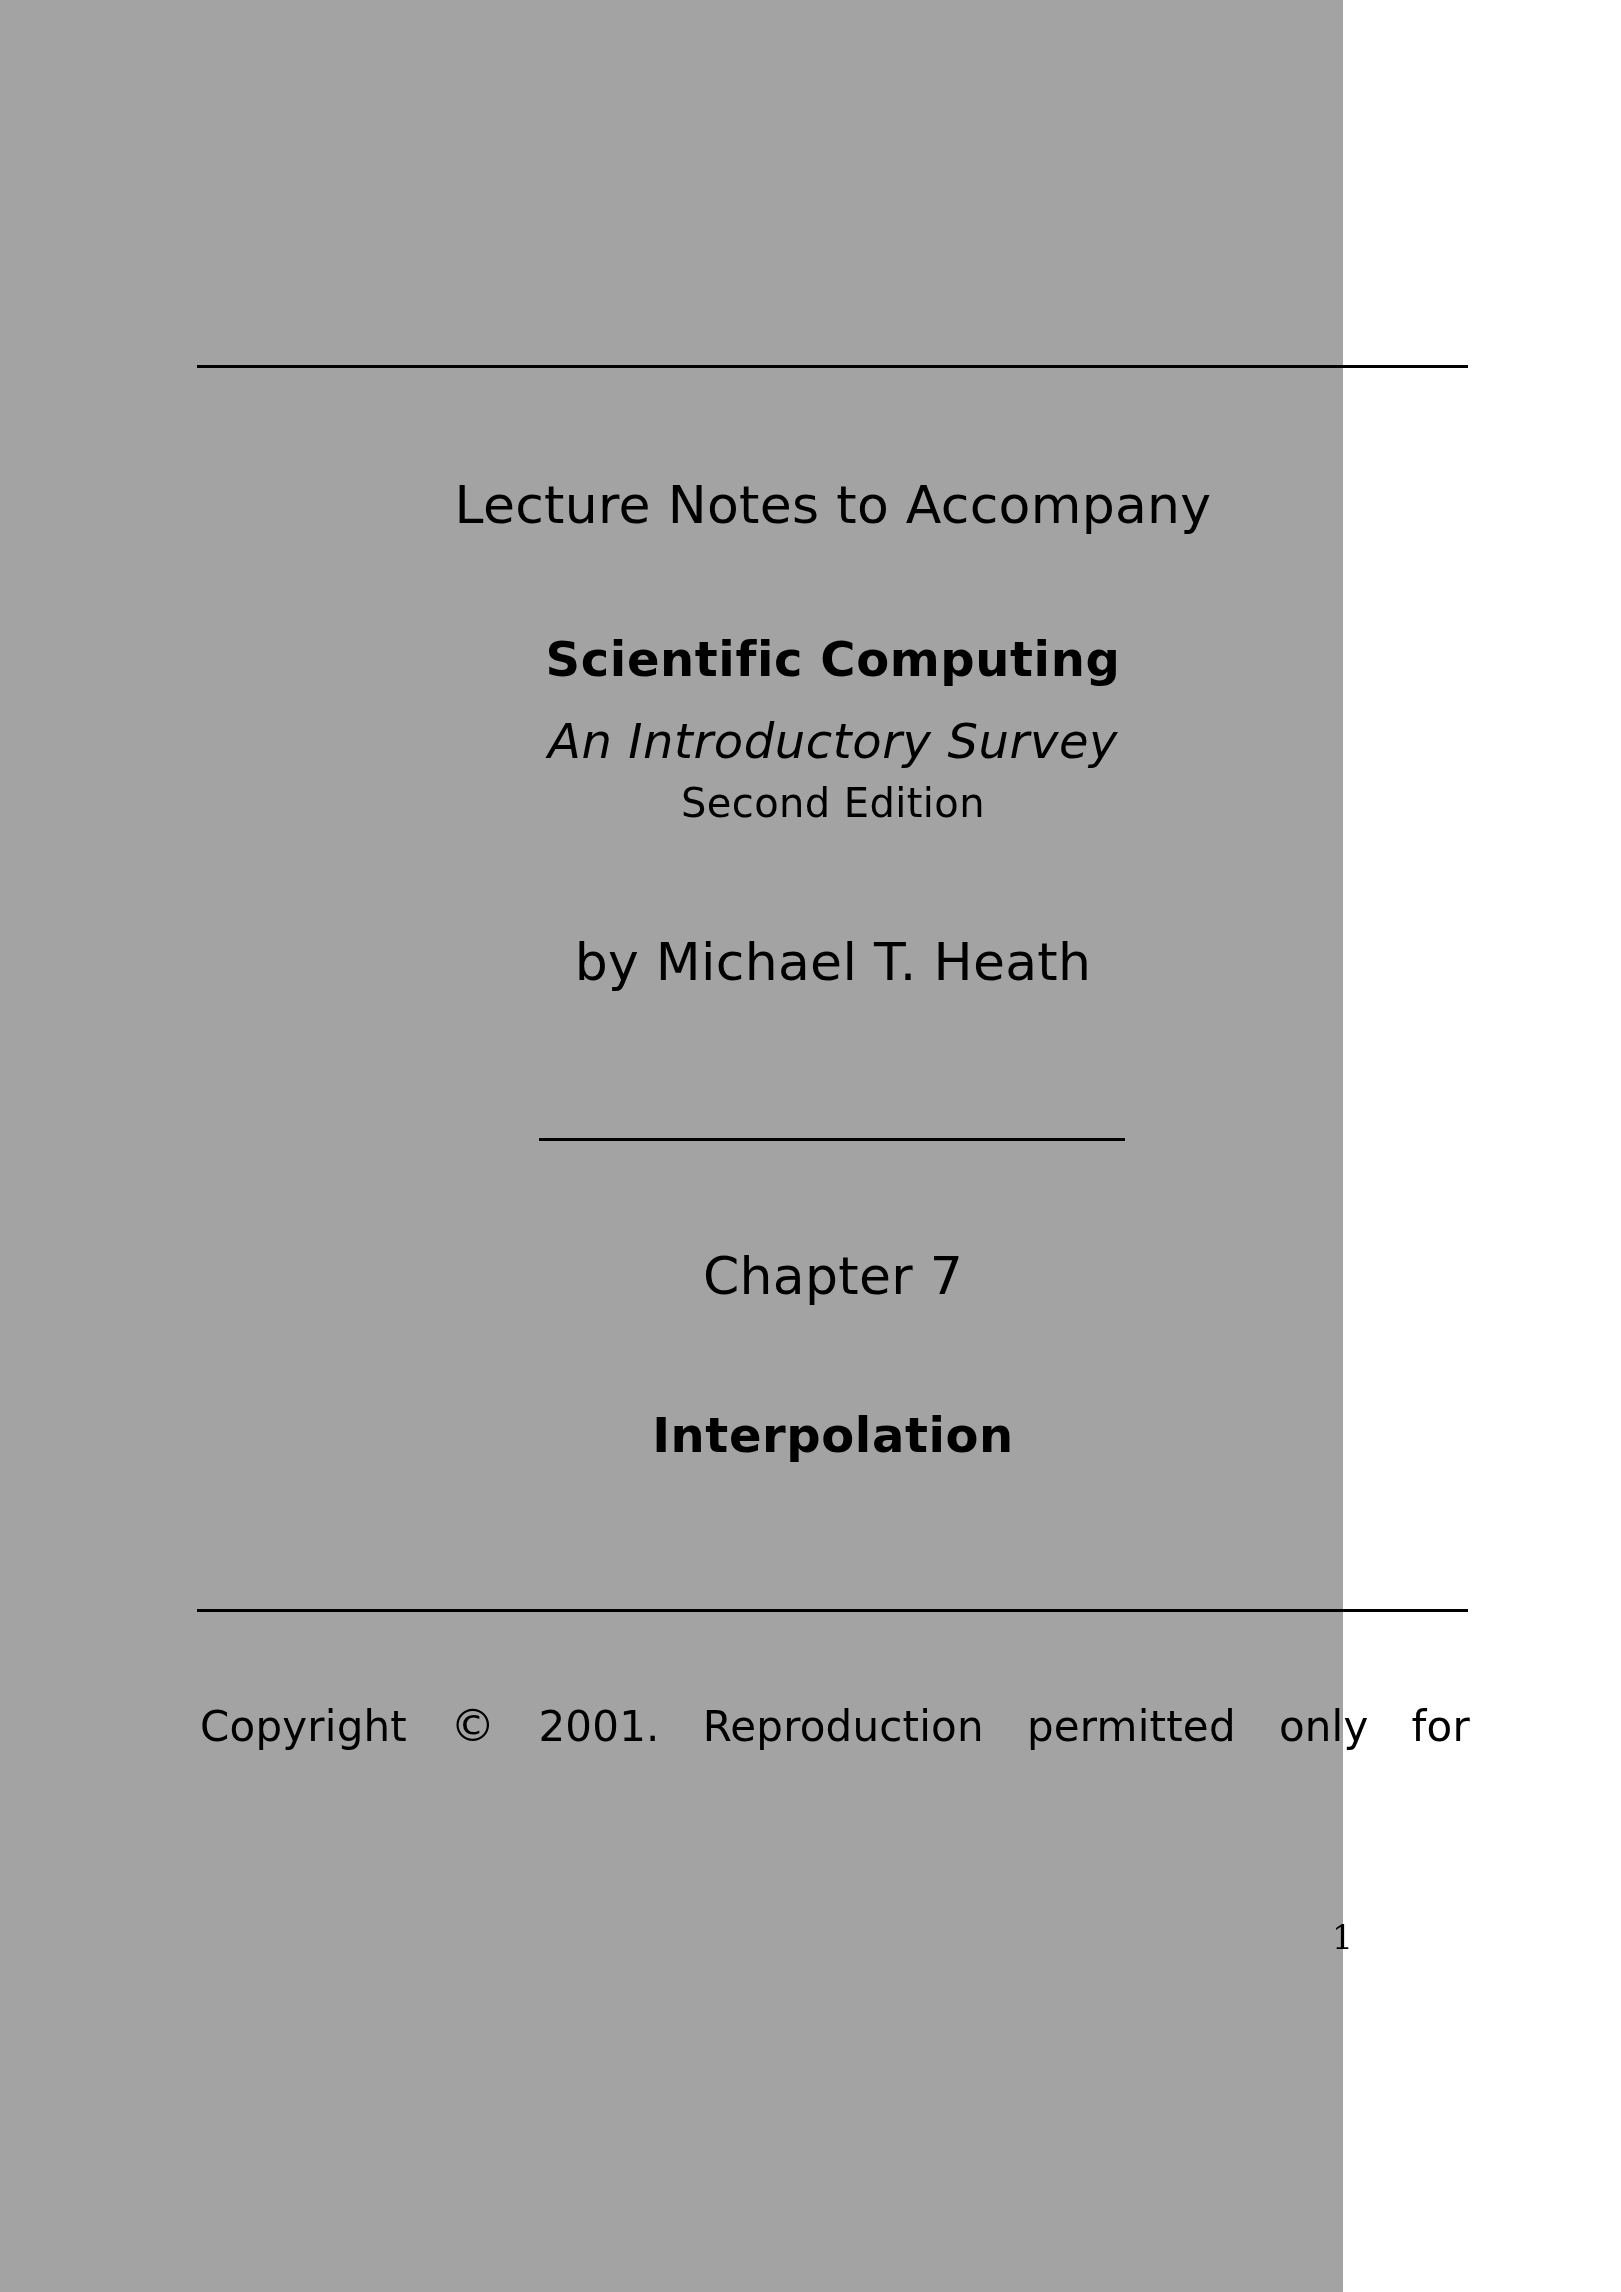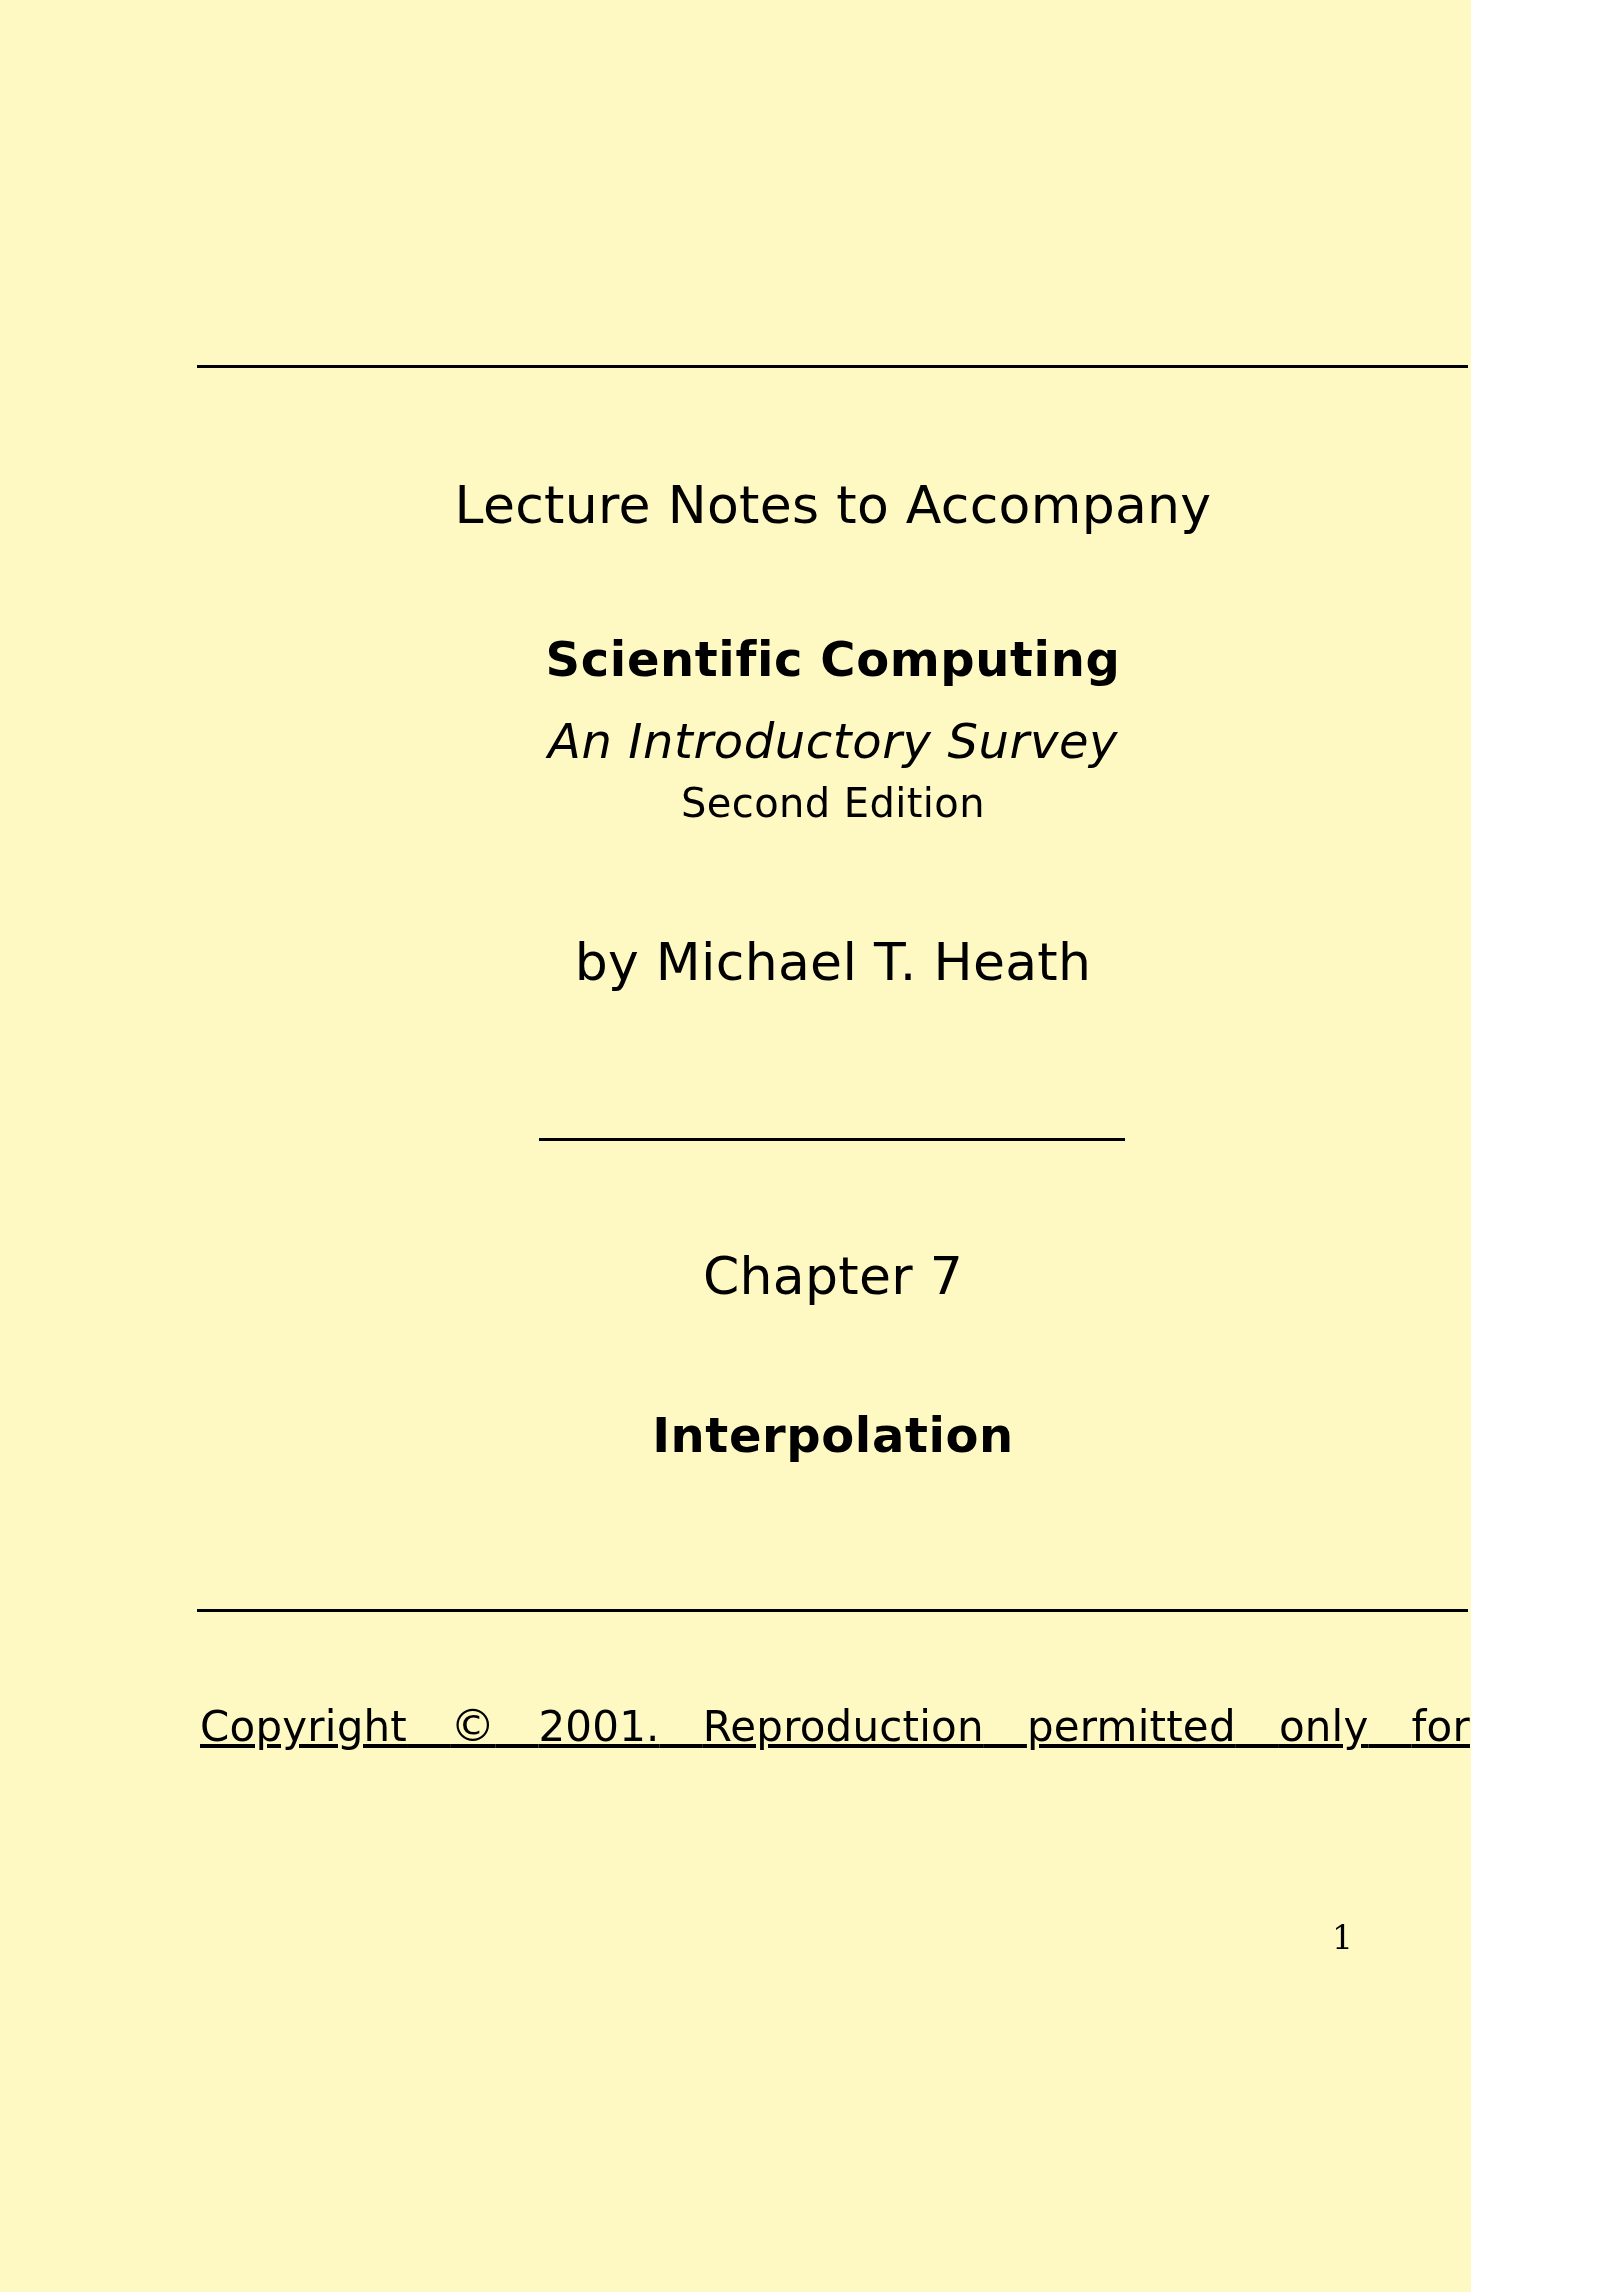--- a/index.html
+++ b/index.html
@@ -12,23 +12,23 @@
     height: 2293px;
     position: relative;
     overflow: hidden;
     color: #000000;
     font-family: "DejaVu Sans", "Liberation Sans", sans-serif;
   }
   .page {
     position: absolute;
     left: 0;
     top: 0;
-    width: 1471px;
+    width: 1343px;
     height: 2293px;
-    background: #fef9c3;
+    background: #a3a3a3;
   }
   .rule {
     position: absolute;
     height: 2.9px;
     background: #000000;
   }
   .rule.top    { left: 197px; width: 1271px; top: 365px; }
   .rule.mid    { left: 539px; width: 586px;  top: 1138px; }
   .rule.bottom { left: 197px; width: 1271px; top: 1609px; }
 
@@ -58,21 +58,20 @@
     line-height: 75px;
     text-align: justify;
     text-align-last: left;
     letter-spacing: 0.2px;
   }
   .copy-line {
     display: block;
     text-align: justify;
     text-align-last: justify;
     white-space: nowrap;
-    text-decoration: underline;
   }
   .copy-line.last {
     text-align-last: left;
   }
   .copyright-symbol {
     font-size: 45px;
   }
 
   .page-number {
     position: absolute;

